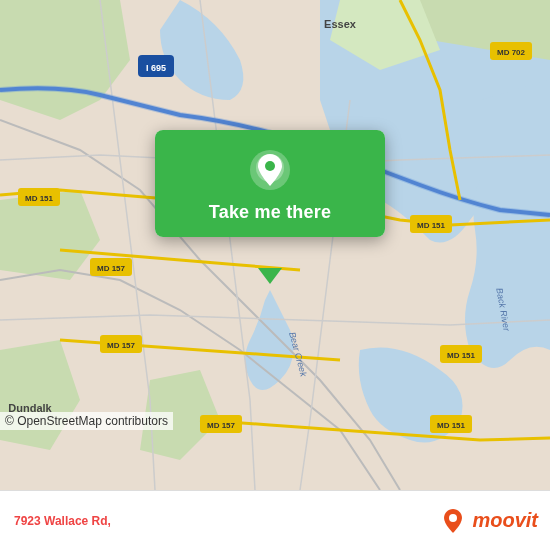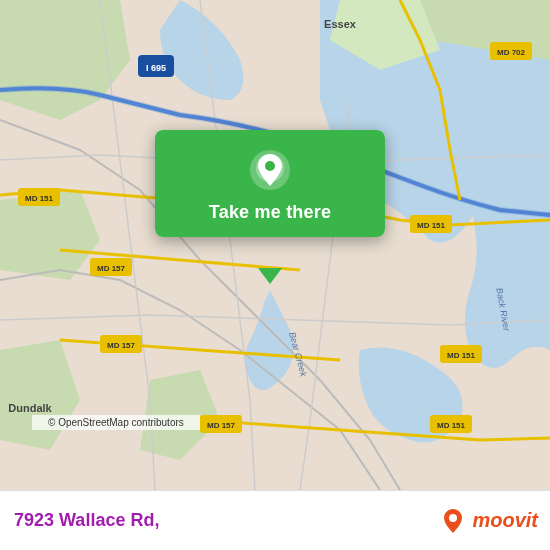--- a/index.html
+++ b/index.html
@@ -79,23 +79,23 @@
       padding: 0 12px 0 14px;
       border-top: 1px solid #ddd;
     }
 
     #address-section {
       display: flex;
       flex-direction: column;
     }
 
     #address-line {
-      font-size: 18px;
+      font-size: 12px;
       font-weight: 700;
-      color: #a21caf;
+      color: #ef4444;
     }
 
     #city-line {
       font-size: 12px;
       color: #555;
     }
 
     #moovit-logo {
       display: flex;
       align-items: center;
@@ -111,24 +111,23 @@
       font-size: 18px;
       font-weight: 700;
       color: #e94e1b;
     }
 
     #osm-attribution {
       position: absolute;
       bottom: 60px;
       left: 0;
       background: rgba(255,255,255,0.75);
-      font-size: 10px;
+      font-size: 12px;
       color: #333;
-      padding: 2px 16px;
-      margin-left: 32px;
+      padding: 2px 5px;
     }
   </style>
 </head>
 <body>
 
 <div id="map-container">
   <svg id="map-svg" viewBox="0 0 550 490" xmlns="http://www.w3.org/2000/svg">
 
     <rect width="550" height="490" fill="#e8ddd0"></rect>
 

